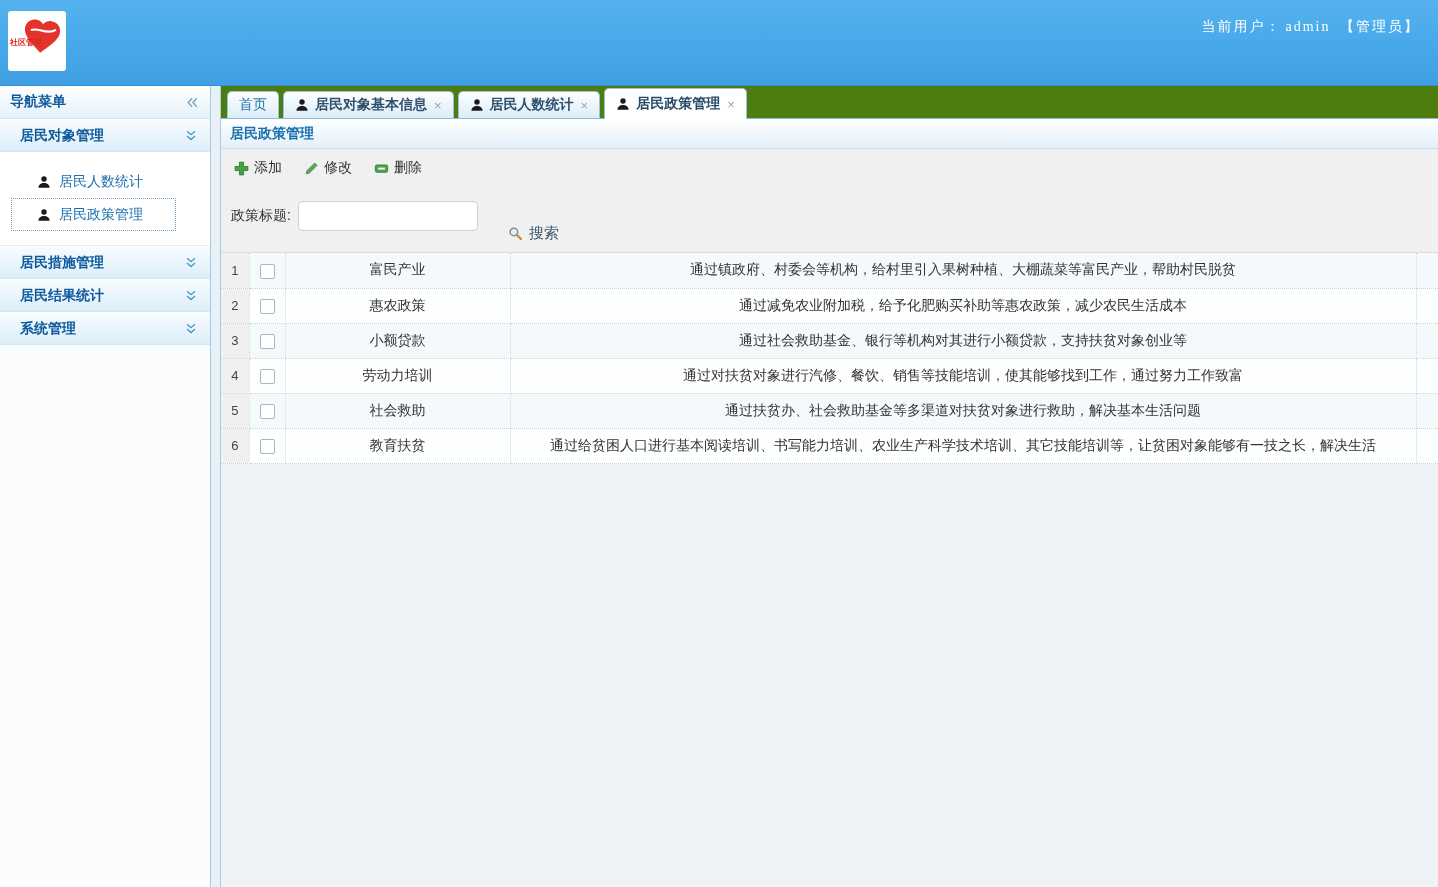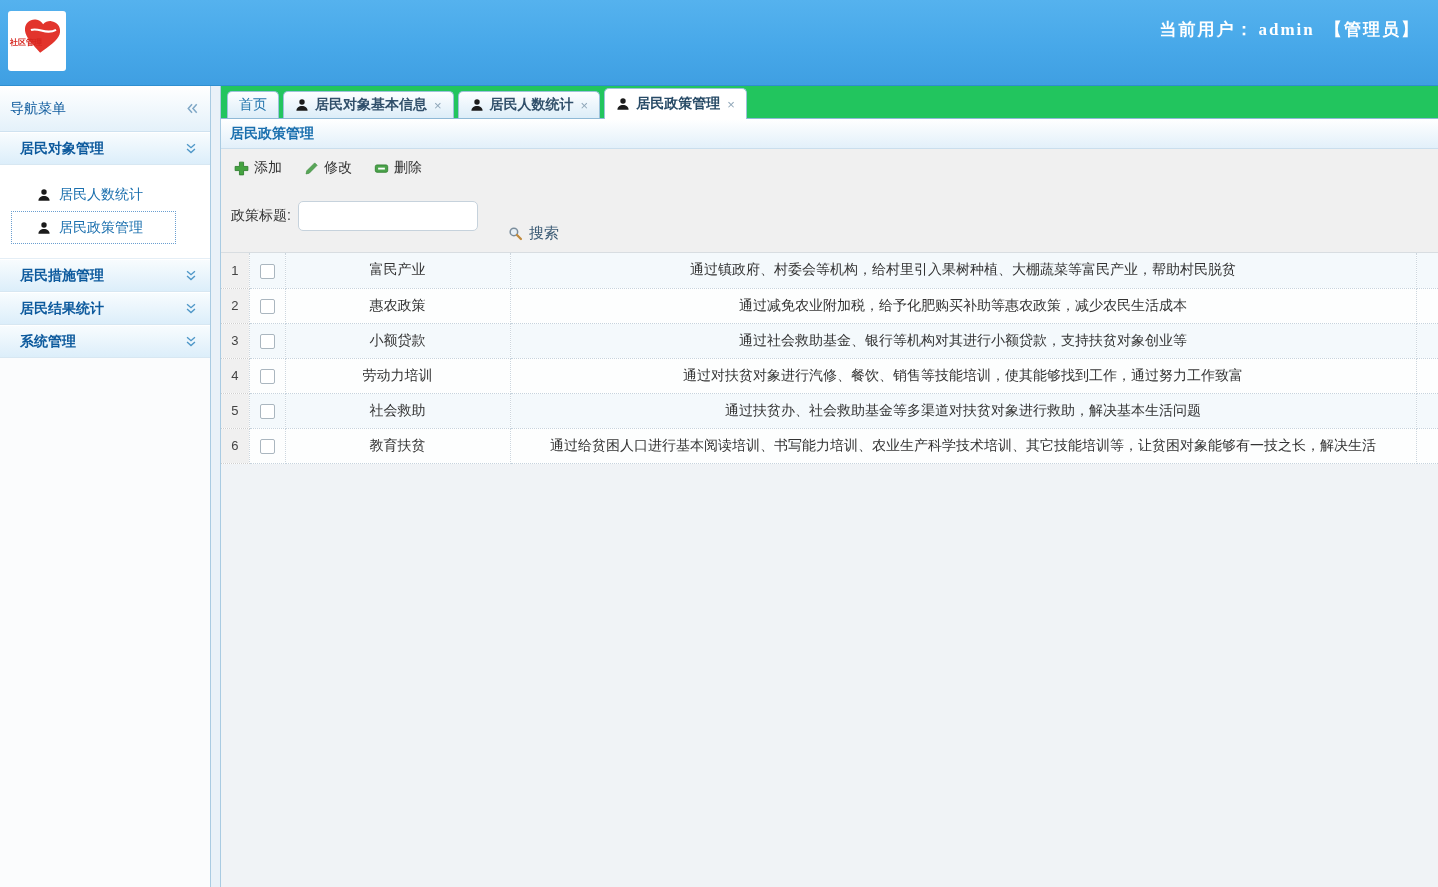--- a/index.html
+++ b/index.html
@@ -6,49 +6,49 @@
   html,body { width:1438px; height:887px; overflow:hidden; }
   body { font-family:"Liberation Sans","DejaVu Sans",sans-serif; background:#e9f1f8; font-size:14px; color:#333; }
 
   
   .app-header { height:86px; background:linear-gradient(180deg,#55b2ee 0%,#47a8e9 55%,#3f9fe2 100%);
     display:flex; align-items:center; padding:0 14px 0 8px; border-bottom:1px solid #2f8fd0; }
   .logo-box { width:58px; height:60px; background:#fff; border-radius:3px; position:relative; flex:0 0 auto; margin-top:-4px; }
   .logo-heart { position:absolute; right:1px; top:2px; width:46px; height:44px; transform:rotate(6deg); }
   .logo-text { position:absolute; left:2px; top:26px; font-size:8px; font-weight:bold; color:#d6261f; letter-spacing:0; white-space:nowrap; }
   .app-title { color:#fff; font-size:24px; font-weight:bold; margin-left:14px; text-shadow:0 1px 2px rgba(0,60,110,.25); letter-spacing:1px; }
-  .user-info { margin-left:auto; color:#fff; font-family:"Liberation Serif","DejaVu Serif",serif; font-weight:bold; font-size:17px; letter-spacing:2px; align-self:flex-start; margin-top:18px; }
+  .user-info { margin-left:auto; color:#fff; font-family:"Liberation Serif","DejaVu Serif",serif; font-weight:normal; font-size:14px; letter-spacing:2px; align-self:flex-start; margin-top:18px; }
   .user-info span { margin-right:4px; }
 
   
   .layout { display:flex; height:801px; background:#e9f1f8; }
 
   
   .sidebar { width:211px; background:#fbfcfd; border-right:1px solid #a9cbe2; flex:0 0 auto; }
-  .side-title { height:46px; display:flex; align-items:center; padding:0 10px;
+  .side-title { height:33px; display:flex; align-items:center; padding:0 10px;
     background:linear-gradient(180deg,#ffffff,#e4f1fa); border-bottom:1px solid #cfe2f0;
-    color:#0d5a9d; font-weight:normal; font-size:14px; }
+    color:#0d5a9d; font-weight:bold; font-size:14px; }
   .side-title .spacer { flex:1; }
   .acc-header { height:33px; display:flex; align-items:center; padding:0 12px 0 20px;
     background:linear-gradient(180deg,#f8fcfe,#dceefa); border-bottom:1px solid #d7e7f2; border-top:1px solid #ffffff;
     color:#0d5a9d; font-weight:bold; font-size:14px; cursor:pointer; }
   .acc-header .spacer { flex:1; }
   .acc-header.active { background:linear-gradient(180deg,#4cafe8,#2f97d8); color:#fff; border-top:1px solid #3ea3e0; border-bottom:1px solid #2b8fd0; }
   .submenu { background:#fff; padding:13px 0 14px 0; border-bottom:1px solid #e4eef6; }
   .submenu-item { height:33px; display:flex; align-items:center; gap:8px; margin:0 34px 0 11px; padding-left:25px;
     color:#1a6fae; font-size:14px; cursor:pointer; border:1px dotted transparent; }
   .submenu-item.selected { border-color:#6b9fd0; }
   .icon16 { width:15px; height:15px; flex:0 0 auto; display:inline-block; }
   .icon14 { width:14px; height:14px; flex:0 0 auto; display:inline-block; }
 
   
   .main { flex:1; margin-left:9px; border-left:1px solid #a9cbe2; background:#f0f3f6; display:flex; flex-direction:column; min-width:0; }
 
   
-  .tab-strip { height:33px; background:#22c55e; border-bottom:1px solid #8fb9d6; display:flex; align-items:flex-end; padding-left:6px; gap:4px; }
+  .tab-strip { height:33px; background:#4d7c0f; border-bottom:1px solid #8fb9d6; display:flex; align-items:flex-end; padding-left:6px; gap:4px; }
   .tab { height:27px; display:flex; align-items:center; gap:6px; padding:0 11px;
     background:linear-gradient(180deg,#fdfeff,#dcedf8); border:1px solid #9cc2da; border-bottom:none;
     border-radius:5px 5px 0 0; font-size:14px; color:#2576ad; cursor:pointer; position:relative; }
   .tab.iconed { font-weight:bold; color:#31506b; }
   .tab.active { background:#fff; height:31px; margin-bottom:-1px; z-index:2; color:#274a66; }
   .tab-close { font-size:13px; line-height:1; color:#8fa6b8; margin-left:1px; cursor:pointer; font-weight:normal; }
 
   
   .panel-head { height:30px; line-height:29px; padding-left:9px; background:linear-gradient(180deg,#ffffff,#e2f0fa);
     border-bottom:1px solid #cadeed; color:#1a6fae; font-weight:bold; font-size:14px; }

